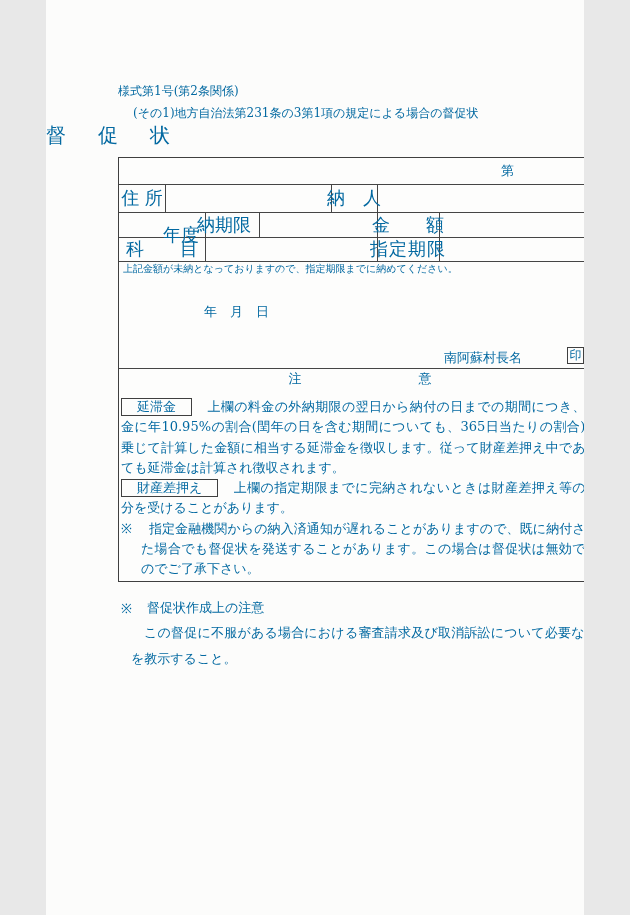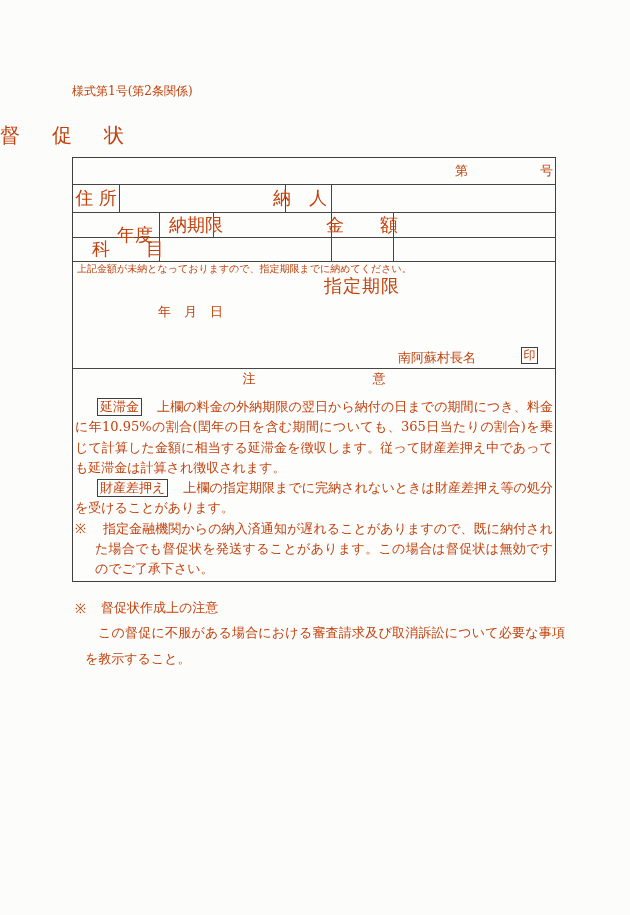--- a/index.html
+++ b/index.html
@@ -1,54 +1,55 @@
 <!DOCTYPE html>
 <html><head>
 <meta charset="utf-8">
 <style>
   html,body{margin:0;padding:0;background:#e8e8e8;}
   .page{
-    position:relative;width:630px;height:915px;background:#fcfcfb;
-    font-family:"DejaVu Serif","Liberation Serif",serif;color:#c2410c;
+    position:relative;width:538px;height:915px;background:#fcfcfb;
+    font-family:"DejaVu Serif","Liberation Serif",serif;color:#0369a1;
     overflow:hidden;margin:0 auto;
   }
   .abs{position:absolute;}
   .fs12{font-size:12px;line-height:14px;white-space:nowrap;}
   .form-no{left:72px;top:84px;}
   .subtitle{left:87px;top:106px;}
   .doc-title{left:0;top:122px;width:630px;text-align:left;font-size:20px;letter-spacing:6px;}
   
   .formbox{left:72px;top:157px;width:482px;height:423px;border:1px solid #3f3f3f;background:#fdfdfc;}
   .hl{position:absolute;left:0;right:0;height:0;border-top:1px solid #454545;}
   .vl{position:absolute;width:0;border-left:1px solid #454545;}
   .cell{position:absolute;display:flex;align-items:center;justify-content:center;font-size:18px;white-space:nowrap;}
   .cell.right{justify-content:flex-end;padding-right:6px;box-sizing:border-box;}
-  .ls1{letter-spacing:1px;margin-top:37px;}
+  .ls1{letter-spacing:1px;}
   .docno-row{left:0;top:0;width:482px;height:26px;display:flex;align-items:center;justify-content:flex-end;gap:72px;padding-right:2px;box-sizing:border-box;font-size:13px;}
   .notice{left:4px;top:104px;font-size:10px;white-space:nowrap;}
   .dateline{left:85px;top:145px;display:flex;gap:13px;font-size:13px;}
   .signer{left:325px;top:191px;font-size:13px;white-space:nowrap;}
   .sealbox{left:448px;top:189px;width:17px;height:17px;border:1px solid #3f3f3f;display:flex;align-items:center;justify-content:center;font-size:12px;box-sizing:border-box;}
   .caption{left:0;top:212px;width:482px;display:flex;justify-content:center;gap:117px;font-size:13px;}
   .notes{left:2px;top:239px;width:478px;font-size:13px;line-height:20.3px;text-align:justify;}
   .notes p{margin:0;}
-  .boxed{display:inline-block;border:1px solid #3f3f3f;padding:0 2px;line-height:16px;margin-right:15px;margin-left:22px;}
+  .boxed{display:inline-block;border:1px solid #3f3f3f;padding:0 15px;line-height:16px;margin-right:15px;}
   .note-remark{padding-left:20px;text-indent:-20px;}
   .note-remark .mark{margin-right:17px;}
   
   .footer-head{left:75px;top:599px;display:flex;font-size:13px;}
   .footer-head .mark{margin-right:15px;}
   .footer-body{left:85px;top:620px;width:480px;font-size:13px;line-height:26px;text-align:justify;text-indent:1em;}
 </style>
 </head>
 <body>
 
 <div class="page">
 
   <div class="abs fs12 form-no">様式第1号(第2条関係)</div>
+  <div class="abs fs12 subtitle">(その1)地方自治法第231条の3第1項の規定による場合の督促状</div>
   <div class="abs doc-title">督　促　状</div>
 
   <div class="abs formbox">
 
     <div class="hl" style="top:26px"></div>
     <div class="hl" style="top:54px"></div>
     <div class="hl" style="top:79px"></div>
     <div class="hl" style="top:103px"></div>
     <div class="hl" style="top:210px"></div>
     <div class="vl" style="left:46px;top:26px;height:28px"></div>
@@ -58,30 +59,30 @@
     <div class="vl" style="left:140px;top:54px;height:25px"></div>
     <div class="vl" style="left:320px;top:54px;height:49px"></div>
 
     <div class="docno-row">
       <span>第</span>
       <span>号</span>
     </div>
 
     <div class="cell" style="left:0;top:26px;width:46px;height:28px">住 所</div>
     <div class="abs" style="left:46px;top:26px;width:166px;height:28px"></div>
-    <div class="cell" style="left:204px;top:26px;width:46px;height:28px">納　人</div>
+    <div class="cell" style="left:212px;top:26px;width:46px;height:28px">納　人</div>
     <div class="abs" style="left:258px;top:26px;width:224px;height:28px"></div>
 
     <div class="cell right" style="left:0;top:64px;width:86px;height:25px">年度</div>
-    <div class="cell" style="left:96px;top:54px;width:54px;height:25px">納期限</div>
+    <div class="cell" style="left:78px;top:54px;width:54px;height:25px">納期限</div>
     <div class="abs" style="left:140px;top:54px;width:118px;height:25px"></div>
     <div class="cell" style="left:258px;top:54px;width:62px;height:25px">金　　額</div>
     <div class="abs" style="left:320px;top:54px;width:162px;height:25px"></div>
 
-    <div class="cell" style="left:12px;top:79px;width:86px;height:24px">科　　目</div>
+    <div class="cell" style="left:0;top:79px;width:86px;height:24px">科　　目</div>
     <div class="abs" style="left:86px;top:79px;width:172px;height:24px"></div>
     <div class="cell ls1" style="left:258px;top:79px;width:62px;height:24px">指定期限</div>
     <div class="abs" style="left:320px;top:79px;width:162px;height:24px"></div>
 
     <div class="abs notice">上記金額が未納となっておりますので、指定期限までに納めてください。</div>
     <div class="abs dateline">
       <span>年</span>
       <span>月</span>
       <span>日</span>
     </div>

